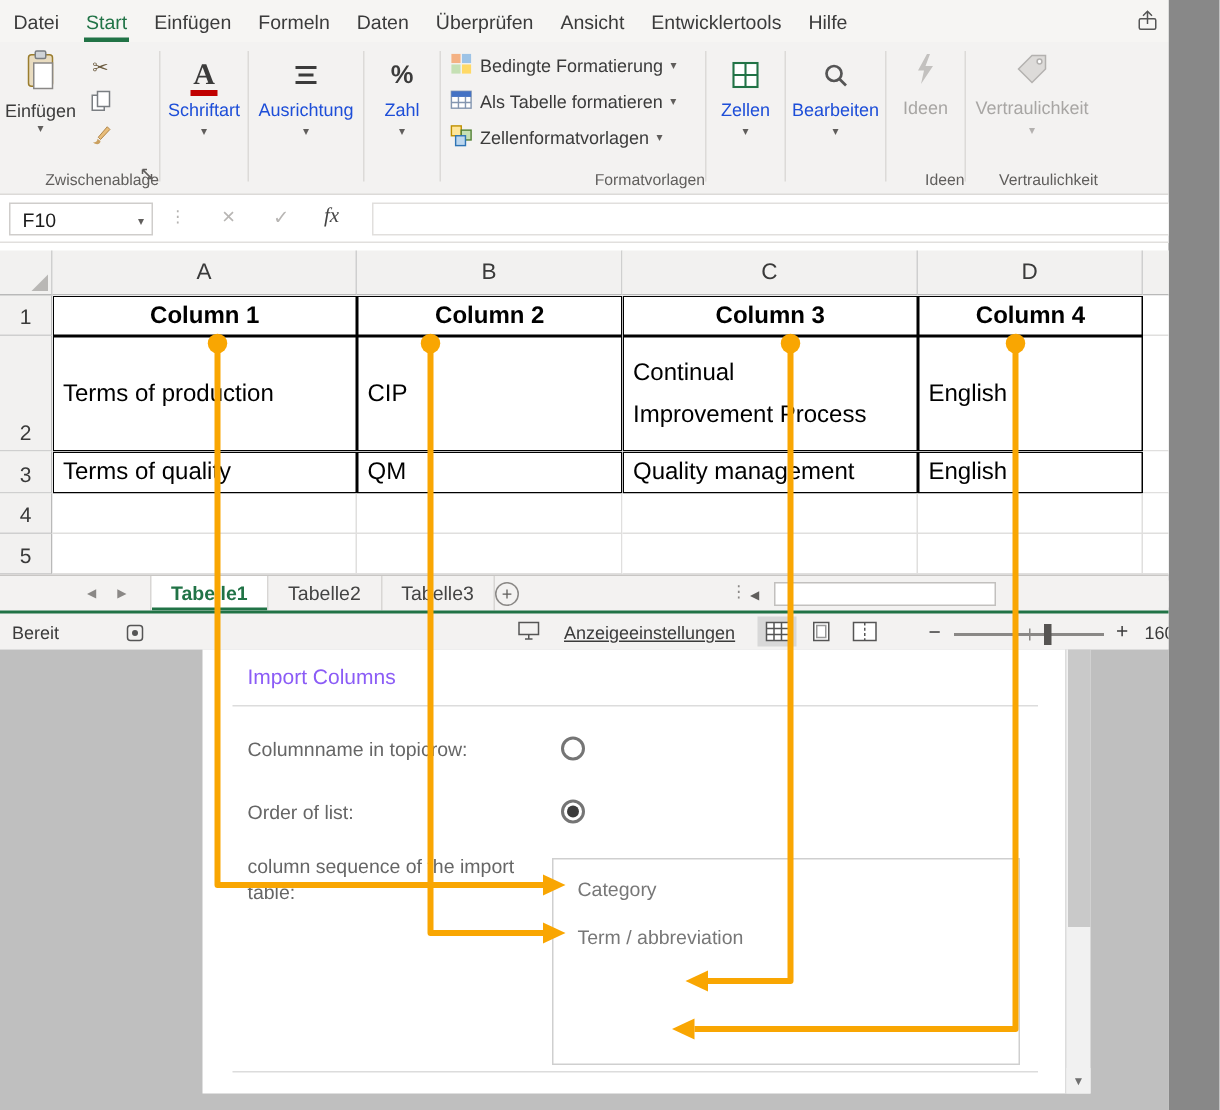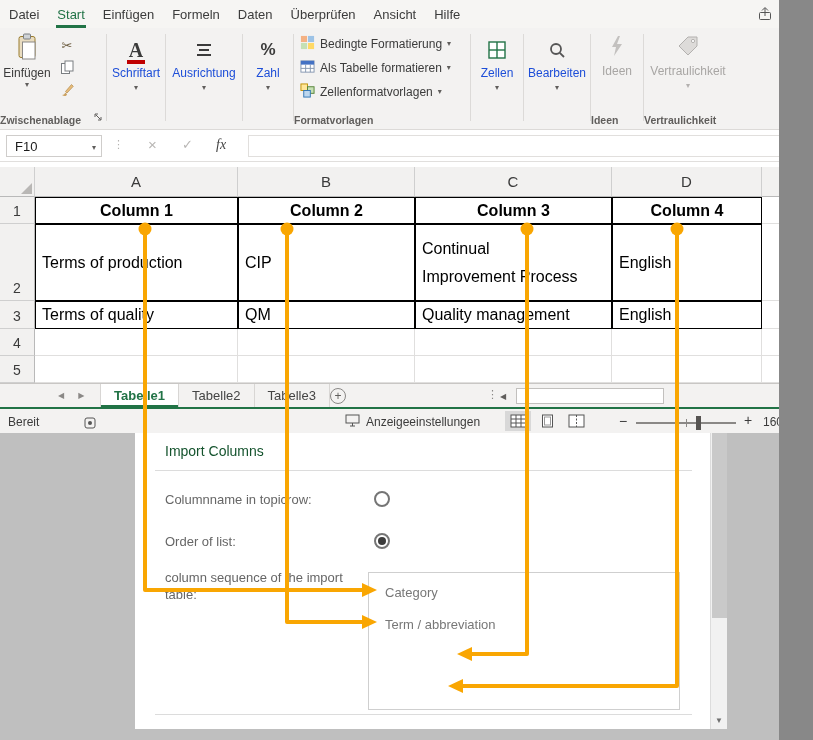--- a/index.html
+++ b/index.html
@@ -12,21 +12,21 @@
   .rtab { padding:0 9px; font-size:13px; color:#3b3b3b; display:flex; align-items:center; position:relative; }
   .rtab.active { color:var(--green); }
   .rtab.active::after { content:""; position:absolute; left:8px; right:8px; bottom:0; height:3px; background:var(--green); }
   .tr-spacer { flex:1; }
   .topicon { width:32px; display:flex; align-items:center; justify-content:center; }
 
   
   .ribbon { position:absolute; top:28px; left:0; width:813px; height:102px; background:#f3f2f1; border-bottom:1px solid #dcdad8; display:flex; }
   .vsep { width:1px; background:#dcdad8; margin:6px 0 8px; }
   .rgroup { position:relative; }
-  .glabel { position:absolute; bottom:3px; left:0; right:0; text-align:left; font-size:10.5px; color:#605e5c; white-space:nowrap;font-weight:bold; }
+  .glabel { position:absolute; bottom:3px; left:0; right:0; text-align:right; font-size:10.5px; color:#605e5c; white-space:nowrap; }
   .g-clip { width:106px; }
   .clip-row { display:flex; }
   .paste-btn { width:54px; display:flex; flex-direction:column; align-items:center; padding-top:5px; }
   .btn-label { font-size:12px; color:#3b3b3b; margin-top:2px; }
   .dd { font-size:8px; color:#605e5c; line-height:10px; }
   .mini-col { display:flex; flex-direction:column; gap:6px; padding-top:9px; align-items:center; width:26px; }
   .mini { font-size:13px; color:#6b5b3f; height:16px; display:flex; align-items:center; justify-content:center; }
   .launcher { position:absolute; right:3px; bottom:3px; }
   .cgroup { display:flex; flex-direction:column; align-items:center; padding-top:9px; gap:3px; }
   .cg-icon { height:26px; display:flex; align-items:center; justify-content:center; }
@@ -79,35 +79,35 @@
   .tb-dots { position:absolute; left:487px; top:4px; font-size:11px; color:#8a8886; }
   .hs-left { position:absolute; left:500px; top:8px; font-size:8px; color:#605e5c; }
   .hs-track { position:absolute; left:514px; top:3px; width:272px; height:18px; background:#f3f2f1; }
   .hs-thumb { position:absolute; left:2px; top:1px; width:148px; height:16px; background:#fff; border:1px solid #c2c0be; }
   .hs-right { position:absolute; right:7px; top:8px; font-size:8px; color:#605e5c; }
 
   
   .statusbar { position:absolute; top:407px; left:0; width:813px; height:26px; background:#f3f2f1; border-top:2px solid var(--green); }
   .sb-ready { position:absolute; left:8px; top:6px; font-size:12px; color:#3b3b3b; }
   .sb-macro { position:absolute; left:84px; top:6px; }
-  .sb-display { position:absolute; left:345px; top:5px; display:flex; align-items:center; gap:6px; font-size:12px; color:#3b3b3b; }
+  .sb-display { position:absolute; left:345px; top:5px; display:flex; align-items:center; gap:16px; font-size:12px; color:#3b3b3b;text-decoration:underline; }
   .sb-views { position:absolute; left:505px; top:2px; display:flex; gap:3px; }
   .sb-viewbtn { width:26px; height:20px; display:flex; align-items:center; justify-content:center; }
   .sb-viewbtn.sel { background:#d8d8d8; }
   .sb-minus { position:absolute; left:619px; top:4px; font-size:14px; color:#3b3b3b; }
   .sb-slider { position:absolute; left:636px; top:13px; width:100px; height:2px; background:#8a8886; }
   .sb-notch { position:absolute; left:50px; top:-3px; width:1px; height:8px; background:#8a8886; }
   .sb-thumb { position:absolute; left:60px; top:-6px; width:5px; height:14px; background:#565452; }
   .sb-plus { position:absolute; left:744px; top:3px; font-size:14px; color:#3b3b3b; }
   .sb-zoom { position:absolute; left:763px; top:6px; font-size:12px; color:#3b3b3b; }
 
   
   .bottomarea { position:absolute; top:433px; left:0; width:813px; height:307px; background:#bfbfbf; }
   .dialog { position:absolute; left:135px; top:0; width:575px; height:296px; background:#fff; }
-  .dlg-title { position:absolute; left:30px; top:10px; font-size:14px; color:#14532d; }
+  .dlg-title { position:absolute; left:30px; top:10px; font-size:14px; color:#8b5cf6; }
   .dlg-hr { position:absolute; left:20px; width:537px; border-top:1px solid #dcdcdc; }
   .hr1 { top:37px; } .hr2 { top:281px; }
   .dlg-label { position:absolute; left:30px; font-size:13px; color:#666; }
   .l1 { top:59px; } .l2 { top:101px; }
   .radio { position:absolute; left:239px; width:16px; height:16px; border:2px solid #757575; border-radius:50%; background:#fff; }
   .r1 { top:58px; } .r2 { top:100px; }
   .radio.checked::after { content:""; position:absolute; left:2px; top:2px; width:8px; height:8px; border-radius:50%; background:#3c3c3c; }
   .dlg-listlabel { position:absolute; left:30px; top:136px; width:210px; font-size:13px; color:#666; line-height:17px; }
   .dlg-listbox { position:absolute; left:233px; top:139px; width:312px; height:138px; border:1px solid #cfcfcf; padding-top:3px; background:#fff; }
   .dlg-item { height:32px; display:flex; align-items:center; padding-left:16px; font-size:13px; color:#777; }
@@ -126,20 +126,21 @@
 <div class="stage">
 
   <div class="tabrow">
     <span class="rtab">Datei</span>
     <span class="rtab active">Start</span>
     <span class="rtab">Einfügen</span>
     <span class="rtab">Formeln</span>
     <span class="rtab">Daten</span>
     <span class="rtab">Überprüfen</span>
     <span class="rtab">Ansicht</span>
+    <span class="rtab">Entwicklertools</span>
     <span class="rtab">Hilfe</span>
     <span class="tr-spacer"></span>
     <span class="topicon">
         <svg width="16" height="16" viewBox="0 0 16 16">
           <rect x="2.5" y="6.5" width="11" height="7" rx="1" fill="none" stroke="#555"></rect>
           <path d="M8 10 V2 M5 4.5 L8 1.5 L11 4.5" fill="none" stroke="#555"></path>
         </svg>
       </span>
     <span class="topicon">
         <svg width="16" height="16" viewBox="0 0 16 16">

